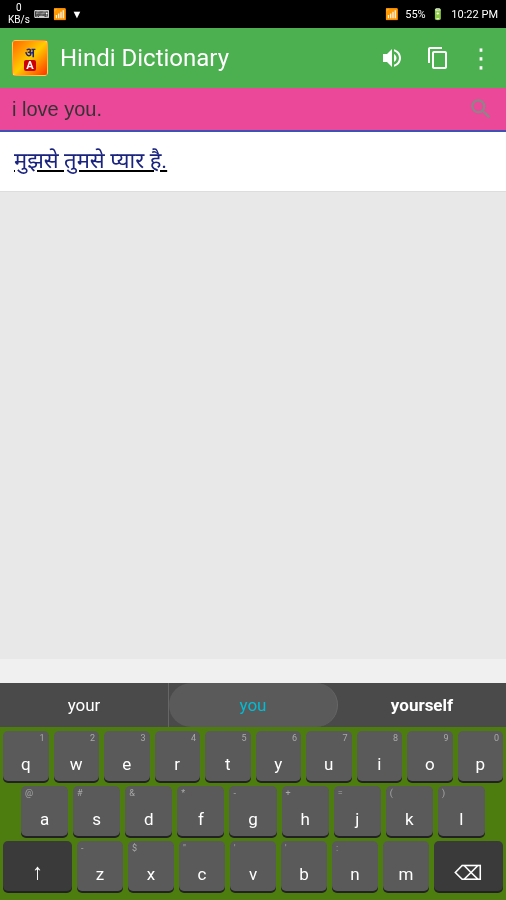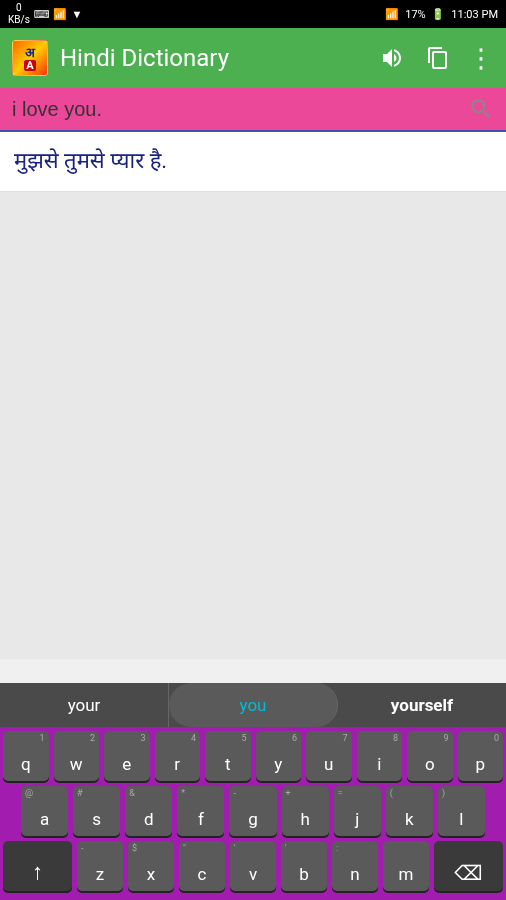--- a/index.html
+++ b/index.html
@@ -103,36 +103,37 @@
       display: flex;
       align-items: center;
     }
 
     
     .translation-box {
       background: #fff;
       border-bottom: 1px solid #ddd;
       padding: 14px 14px;
       flex-shrink: 0;
+      text-decoration: underline;
     }
     .translation-text {
       color: #1a237e;
       font-size: 22px;
       line-height: 1.4;
     }
 
     
     .content-area {
       flex: 1;
       background: #e8e8e8;
     }
 
     
     .keyboard {
-      background: #a21caf;
+      background: #4d7c0f;
       flex-shrink: 0;
       padding-bottom: 4px;
       margin-top: 24px;
     }
 
     
     .suggestions-row {
       background: #4a4a4a;
       height: 44px;
       display: flex;
@@ -243,23 +244,23 @@
 
 <div class="status-bar">
   <div class="status-left">
     <span style="font-size:10px; line-height:1.2; text-align:center">0<br>KB/s</span>
     <span>⌨</span>
     <span>📶</span>
     <span>▼</span>
   </div>
   <div class="status-right">
     <span>📶</span>
-    <span>17%</span>
+    <span>55%</span>
     <span>🔋</span>
-    <span>11:03 PM</span>
+    <span>10:22 PM</span>
   </div>
 </div>
 
 <div class="app-bar">
   <div class="app-icon">
     <div class="app-icon-inner">
       <span style="color:#1a237e; font-size:13px; font-weight:bold">अ</span>
       <span style="color:#fff; font-size:11px; background:#c00; padding:0 2px; margin-top:1px; border-radius:2px">A</span>
     </div>
   </div>

